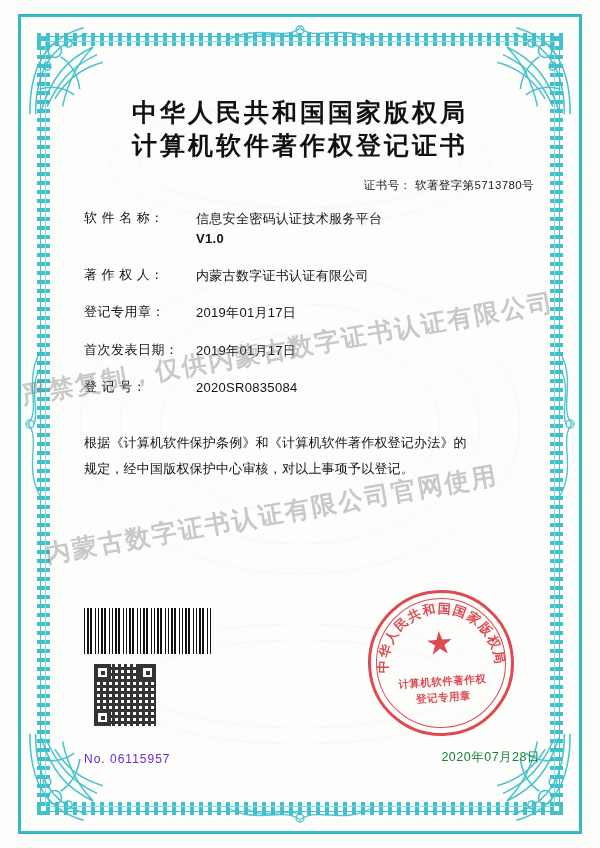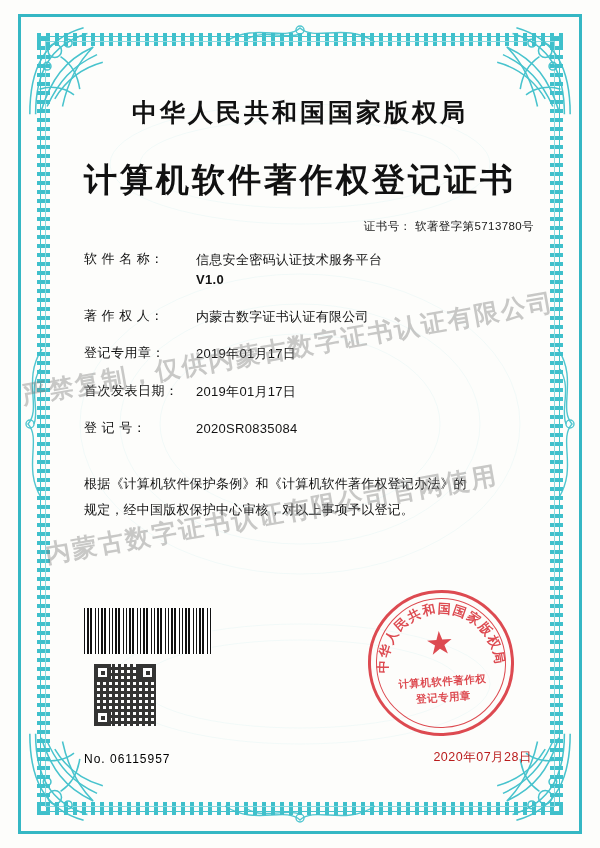--- a/index.html
+++ b/index.html
@@ -111,25 +111,25 @@
     font-family: "DejaVu Serif", "Liberation Serif", serif;
     font-size: 25px;
     font-weight: bold;
     letter-spacing: 3px;
     color: #111;
     margin-top: 36px;
   }
   .title-sub {
     text-align: center;
     font-family: "DejaVu Serif", "Liberation Serif", serif;
-    font-size: 33px;
+    font-size: 25px;
     font-weight: bold;
     letter-spacing: 3px;
     color: #111;
-    margin-top: 29px;
+    margin-top: 0;
   }
 
   .cert-no {
     text-align: right;
     font-size: 11.5px;
     color: #1a1a1a;
     margin-top: 16px;
     padding-right: 6px;
     letter-spacing: 0.4px;
   }
@@ -217,29 +217,29 @@
   }
   .qr-eye.tl { left: 0; top: 0; }
   .qr-eye.tr { right: 0; top: 0; }
   .qr-eye.bl { left: 0; bottom: 0; }
 
   .serial {
     position: absolute;
     left: 24px;
     bottom: 22px;
     font-size: 12px;
-    color: #000000;
+    color: #6d28d9;
     letter-spacing: 1px;
   }
   .issue-date {
     position: absolute;
-    right: 8px;
+    right: 0;
     bottom: 22px;
     font-size: 12.5px;
-    color: #b91c1c;
+    color: #15803d;
     letter-spacing: 0.5px;
   }
 
   
   .seal {
     position: absolute;
     right: 26px;
     bottom: 52px;
     width: 140px;
     height: 140px;

